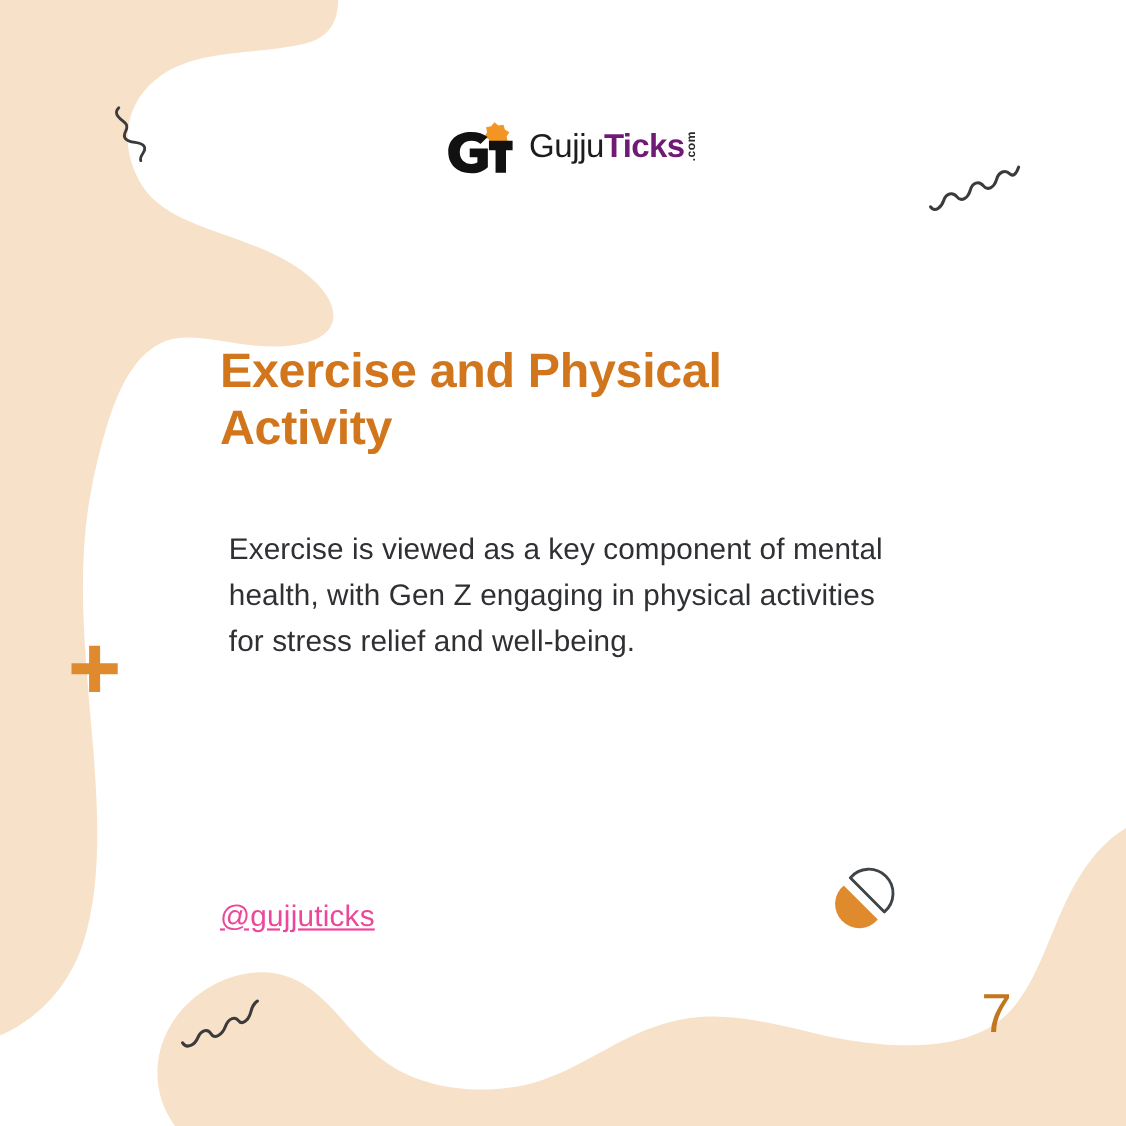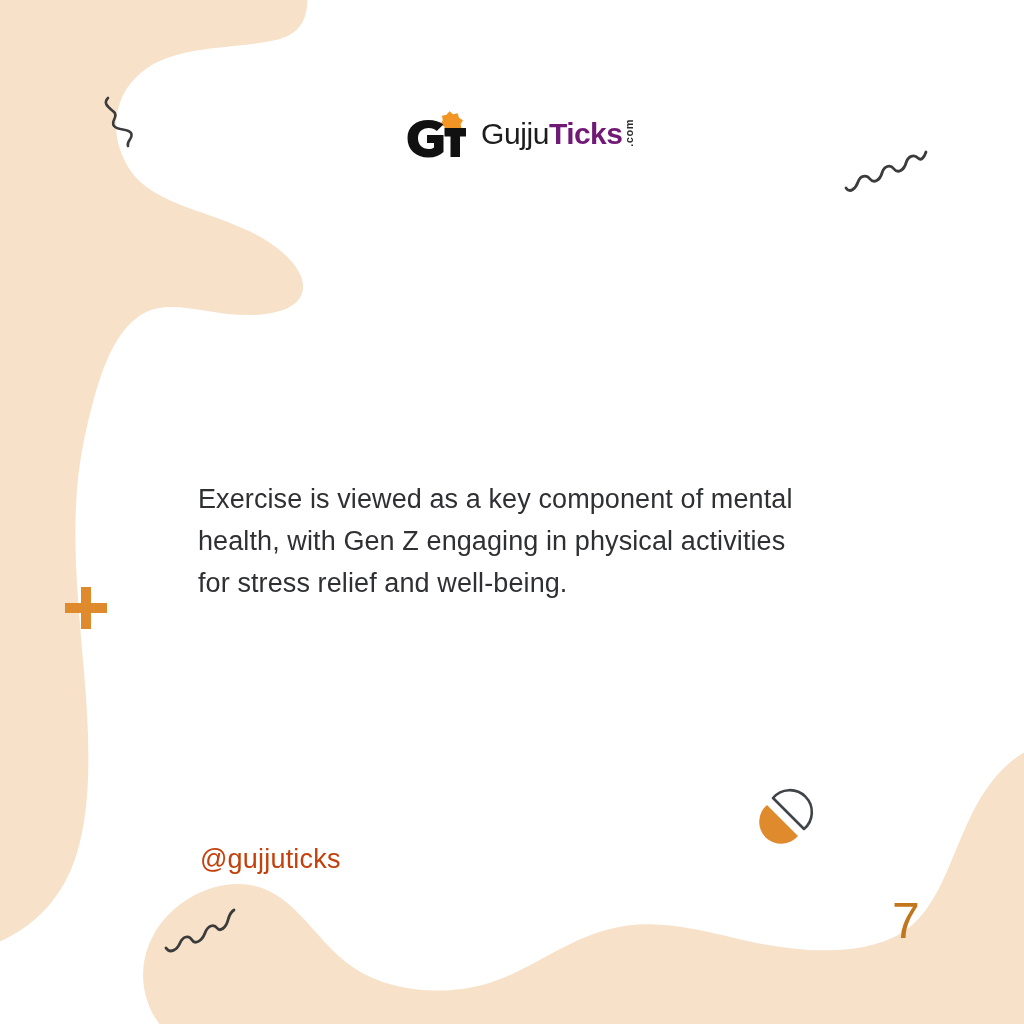--- a/index.html
+++ b/index.html
@@ -80,39 +80,40 @@
     width: 560px;
     margin: 0;
     font-size: 44px;
     font-weight: bold;
     line-height: 1.18;
     color: #d2761e;
     letter-spacing: -0.3px;
   }
   #body-copy {
     position: absolute;
-    left: 198px;
+    left: 208px;
     top: 478px;
     width: 610px;
     margin: 0;
     font-size: 27px;
     font-weight: 400;
     line-height: 1.56;
     color: #2f3033;
     letter-spacing: 0.1px;
   }
   #handle {
     position: absolute;
     left: 200px;
-    top: 844px;
+    top: 818px;
     margin: 0;
     font-size: 27px;
     font-weight: 400;
-    color: #c2410c;
+    color: #ec4899;
     letter-spacing: 0.2px;
+    text-decoration: underline;
   }
   #page-number {
     position: absolute;
     left: 892px;
     top: 896px;
     margin: 0;
     font-size: 50px;
     font-weight: 400;
     color: #c2771f;
     line-height: 1;
@@ -150,20 +151,21 @@
         <path fill="#111111" d="M38.5 19.0 L60.0 19.0 L60.0 27.5 L54.0 27.5 L54.0 48.0 L44.5 48.0 L44.5 27.5 L38.5 27.5 Z"></path>
       </svg>
     </div>
     <div id="logo-wordmark">
       <span class="wm-light">Gujju</span>
       <span class="wm-bold">Ticks</span>
       <span class="wm-tld">.com</span>
     </div>
   </div>
 
+  <h1 id="headline">Exercise and Physical Activity</h1>
   <p id="body-copy">Exercise is viewed as a key component of mental health, with Gen Z engaging in physical activities for stress relief and well-being.</p>
   <p id="handle">@gujjuticks</p>
   <p id="page-number">7</p>
 
   <svg class="deco" id="plus-icon" width="48" height="48" viewBox="0 0 48 48">
     <path fill="#e08a2e" d="M19 3 h10 v16 h16 v10 h-16 v16 h-10 v-16 h-16 v-10 h16 Z"></path>
   </svg>
 
   <svg class="deco" id="squiggle-topleft" width="62" height="62" viewBox="0 0 62 62">
     <path fill="none" stroke="#3b3b3b" stroke-width="2.6" stroke-linecap="round" d="M8 6 C2 12 10 16 14 20 C19 25 10 29 14 34 C18 39 28 36 31 41 C34 46 26 49 28 54"></path>

